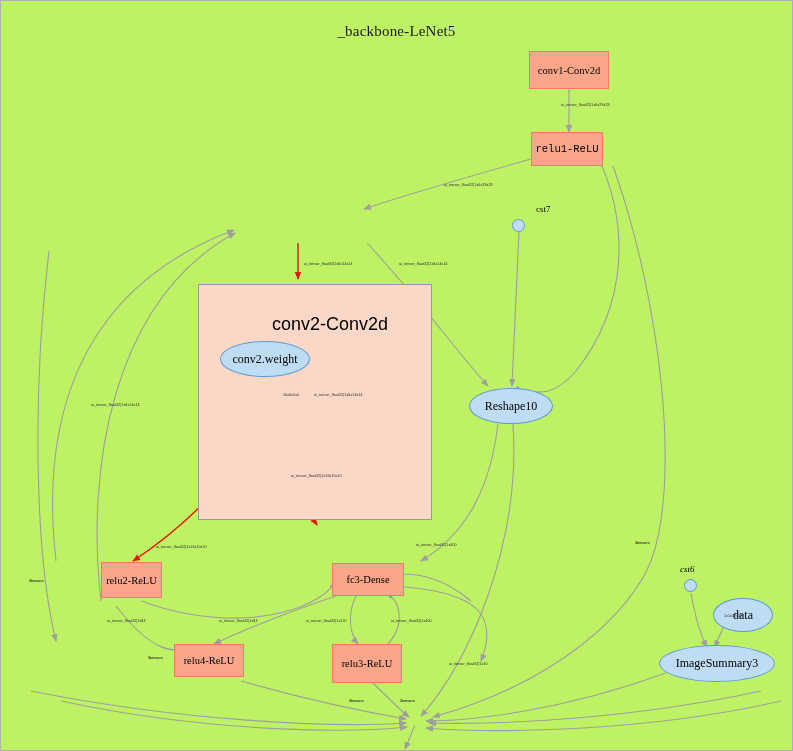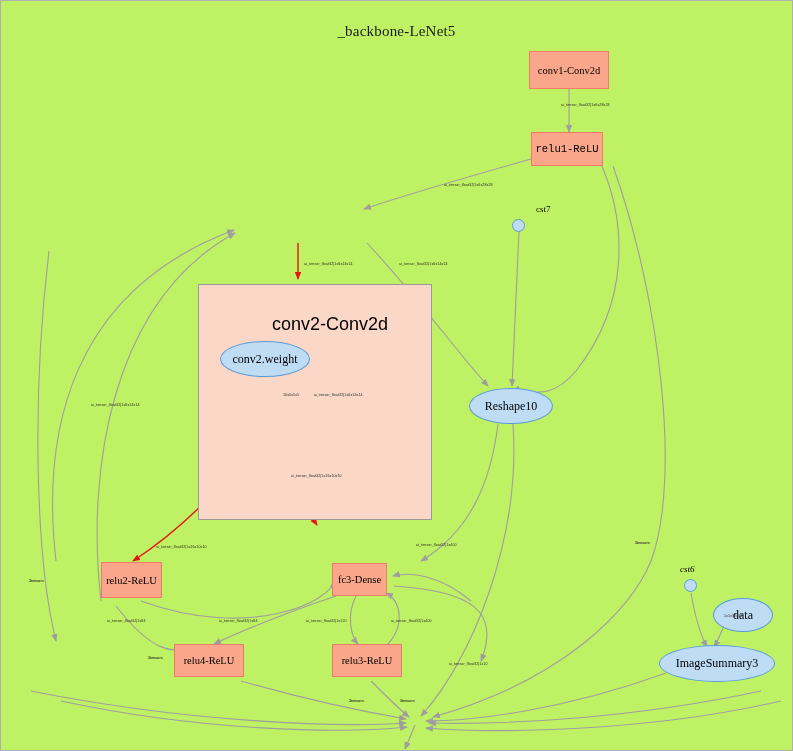--- a/index.html
+++ b/index.html
@@ -205,25 +205,25 @@
   <div class="cluster" style="left:197px; top:283px; width:234px; height:236px;"></div>
   <div class="cluster-title" style="left:271px; top:313px;">conv2-Conv2d</div>
 
   <div class="node-box" style="left:528px; top:50px; width:80px; height:38px;">conv1-Conv2d</div>
 
   <div class="node-box" style="left:530px; top:131px; width:72px; height:34px;font-family:Liberation Mono, monospace;">relu1-ReLU</div>
 
 
   <div class="node-box" style="left:70px; top:561px; width:61px; height:36px;margin-left:30px;">relu2-ReLU</div>
 
-  <div class="node-box" style="left:331px; top:562px; width:55px; height:33px;">fc3-Dense</div>
+  <div class="node-box" style="left:331px; top:562px; width:72px; height:33px;">fc3-Dense</div>
 
   <div class="node-box" style="left:173px; top:643px; width:70px; height:33px;font-family:Liberation Serif, serif;">relu4-ReLU</div>
 
-  <div class="node-box" style="left:331px; top:643px; width:70px; height:33px;">relu3-ReLU</div>
+  <div class="node-box" style="left:331px; top:643px; width:70px; height:39px;">relu3-ReLU</div>
 
   <div class="node-ellipse" style="left:219px; top:340px; width:90px; height:36px;">conv2.weight</div>
 
 
   <div class="node-ellipse" style="left:468px; top:387px; width:84px; height:36px;">Reshape10</div>
 
   <div class="node-ellipse" style="left:712px; top:597px; width:60px; height:34px;">data</div>
 
   <div class="node-ellipse" style="left:658px; top:644px; width:116px; height:37px;">ImageSummary3</div>
 

